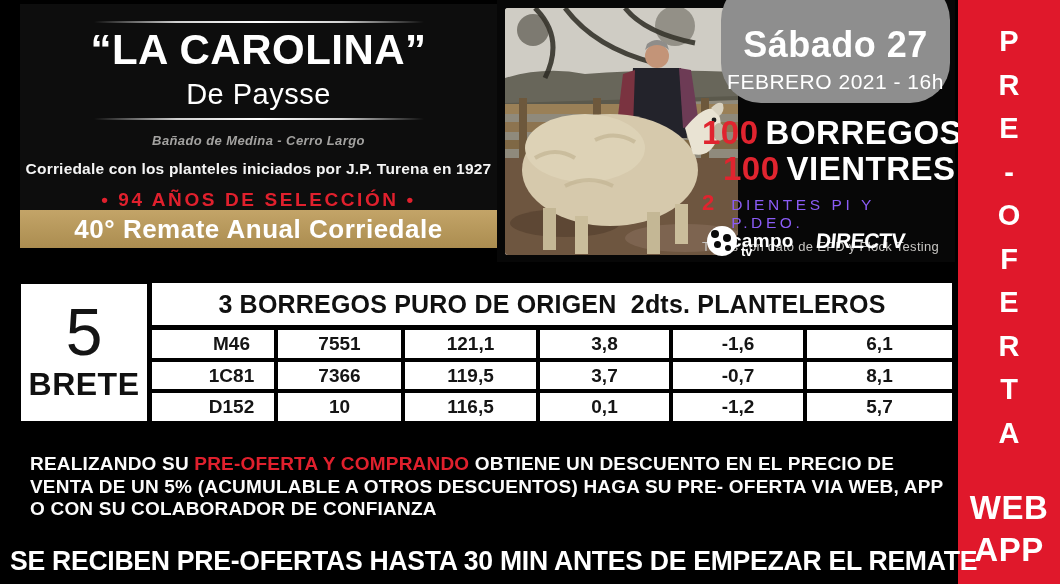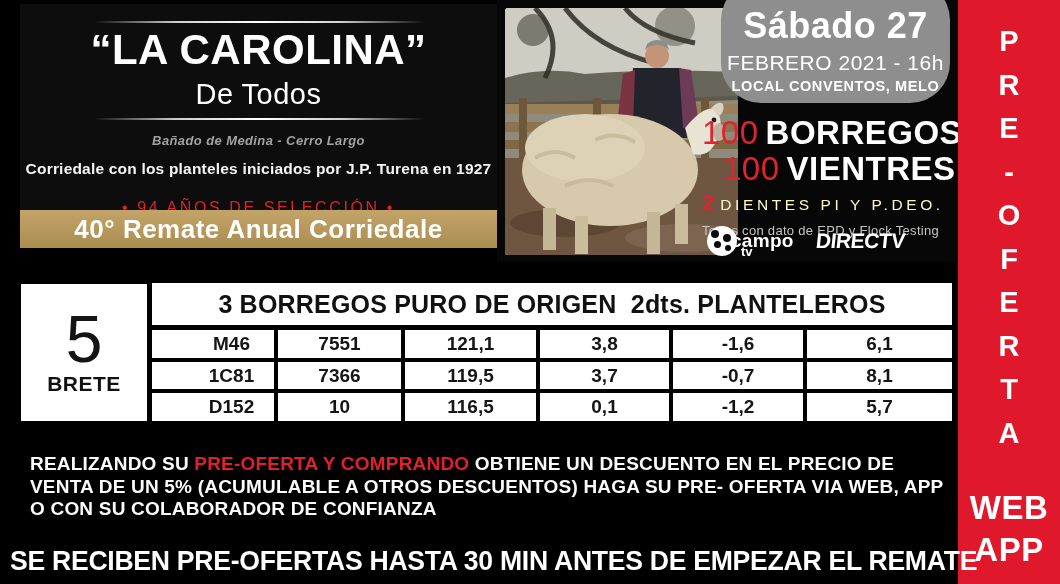--- a/index.html
+++ b/index.html
@@ -16,21 +16,21 @@
   }
   .shine { width:330px; height:2px;
     background:linear-gradient(90deg, rgba(255,255,255,0) 0%, #cfcfcf 25%, #ffffff 50%, #cfcfcf 75%, rgba(255,255,255,0) 100%);
   }
   .shine.s1 { margin-top:17px; }
   .shine.s2 { margin-top:9px; }
   .brand-title { margin-top:6px; color:#fff; font-size:42px; font-weight:700; letter-spacing:0.5px; line-height:1; }
   .brand-sub { margin-top:9px; color:#fff; font-size:29px; font-weight:400; letter-spacing:0.5px; line-height:1; }
   .brand-loc { margin-top:13px; color:#a3a2a0; font-size:13px; font-style:italic; font-weight:600; letter-spacing:0.4px; }
   .brand-heritage { margin-top:12px; color:#f4f4f4; font-size:15.5px; font-weight:700; letter-spacing:0.2px; }
-  .brand-selection { margin-top:21px; color:#e0202d; font-size:16px; font-weight:400; letter-spacing:2.6px; }
+  .brand-selection { margin-top:11px; color:#e0202d; font-size:19px; font-weight:700; letter-spacing:2.6px; }
   .brand-banner {
     position:absolute; left:0; bottom:0; width:100%; height:38px;
     background:linear-gradient(#c3a468, #ab8d50);
     display:flex; align-items:center; justify-content:center;
     color:#fff; font-size:26px; font-weight:600; letter-spacing:0.5px;
   }
   
   .event-panel { position:absolute; left:497px; top:0; width:458px; height:262px; background:#070707; }
   .photo {
     position:absolute; left:8px; top:8px; width:233px; height:247px;
@@ -41,26 +41,26 @@
     position:absolute; left:224px; top:-20px; width:229px; height:123px;
     background:#8e8e8e; border-radius:40px;
     display:flex; flex-direction:column; align-items:center; justify-content:flex-end;
     padding-bottom:9px; text-align:center;
   }
   .bubble .day   { color:#fff; font-size:36px; font-weight:600; line-height:1.05; letter-spacing:0.5px; }
   .bubble .date  { color:#fff; font-size:21px; font-weight:400; margin-top:6px; letter-spacing:0.5px; }
   .bubble .venue { color:#fff; font-size:14.5px; font-weight:700; margin-top:3px; letter-spacing:0.6px; }
   .counts { position:absolute; left:205px; top:116px; width:250px; color:#fff; }
   .counts .row { display:flex; align-items:baseline; line-height:1.02; }
-  .counts .qty { color:#e0242f; font-weight:400; font-size:33px; letter-spacing:0.5px; }
+  .counts .qty { color:#e0242f; font-weight:700; font-size:33px; letter-spacing:0.5px; }
   .counts .big { color:#fff; font-weight:800; font-size:33px; margin-left:7px; letter-spacing:0.5px; }
   .counts .row2 { margin-left:21px; margin-top:2px; }
   .teeth { margin-top:5px; display:flex; align-items:baseline; }
   .teeth .qty2 { color:#e0242f; font-weight:800; font-size:22px; }
-  .teeth .lbl { color:#fef9c3; font-size:15.5px; font-weight:500; letter-spacing:3.6px; margin-left:6px; }
+  .teeth .lbl { color:#8b5cf6; font-size:15.5px; font-weight:500; letter-spacing:3.6px; margin-left:17px; }
   .note { margin-top:7px; color:#c7c5c2; font-size:13px; font-weight:500; letter-spacing:0.3px; }
   .logos { position:absolute; left:210px; top:224px; width:245px; height:34px; display:flex; align-items:center; gap:22px; }
   .campo { position:relative; display:flex; align-items:center; }
   .campo .ball {
     width:30px; height:30px; border-radius:50%; background:#fff; position:relative; overflow:hidden; flex:0 0 auto;
   }
   .campo .ball i { position:absolute; background:#0a0a0a; border-radius:50%; }
   .campo .b1 { width:8px; height:8px; left:4px;  top:4px; }
   .campo .b2 { width:8px; height:8px; left:16px; top:8px; }
   .campo .b3 { width:7px; height:7px; left:7px;  top:15px; }
@@ -77,21 +77,21 @@
     color:#fff; font-size:33px; font-weight:700; letter-spacing:0.5px;
   }
   .sidebar .web { top:489px; }
   .sidebar .app { top:531px; }
   
   .brete-box {
     position:absolute; left:21px; top:284px; width:126px; height:137px; background:#fff;
     display:flex; flex-direction:column; align-items:center; justify-content:center;
   }
   .brete-box .num { color:#141414; font-size:66px; font-weight:400; line-height:0.92; }
-  .brete-box .lbl { color:#111; font-size:21px; font-weight:700; letter-spacing:0.5px; margin-top:3px; }
+  .brete-box .lbl { color:#111; font-size:32px; font-weight:700; letter-spacing:0.5px; margin-top:3px; }
   .lot-table { position:absolute; left:152px; top:283px; width:800px; height:138px; display:flex; flex-direction:column; }
   .lot-header {
     height:42px; background:#fff; display:flex; align-items:center; justify-content:center;
     color:#111; font-size:25px; font-weight:700; letter-spacing:0.2px; white-space:pre;
   }
   .lot-rows { margin-top:5px; display:flex; flex-direction:column; gap:4px; flex:1; }
   .lot-row { display:grid; grid-template-columns:122px 123px 131px 129px 130px 1fr; gap:4px; flex:1; }
   .lot-cell {
     background:#fff; display:flex; align-items:center; justify-content:center;
     color:#151515; font-size:19px; font-weight:600;
@@ -108,21 +108,21 @@
     color:#fff; font-size:28px; font-weight:700; letter-spacing:-0.3px;
     transform:scaleX(0.95); transform-origin:left center; white-space:nowrap;
   }
 </style>
 </head>
 <body>
 
 <div class="brand-panel">
   <div class="shine s1"></div>
   <div class="brand-title">“LA CAROLINA”</div>
-  <div class="brand-sub">De Todos</div>
+  <div class="brand-sub">De Paysse</div>
   <div class="shine s2"></div>
   <div class="brand-loc">Bañado de Medina - Cerro Largo</div>
   <div class="brand-heritage">Corriedale con los planteles iniciados por J.P. Turena en 1927</div>
   <div class="brand-selection">• 94 AÑOS DE SELECCIÓN •</div>
   <div class="brand-banner">40° Remate Anual Corriedale</div>
 </div>
 
 <div class="event-panel">
   <div class="photo">
     <svg viewBox="0 0 233 247" preserveAspectRatio="none">
@@ -155,21 +155,20 @@
       <rect x="38" y="200" width="13" height="42" fill="#c4b795"></rect>
       <rect x="70" y="208" width="13" height="38" fill="#cabd9b"></rect>
       <rect x="142" y="204" width="13" height="42" fill="#c4b795"></rect>
       <rect x="170" y="196" width="13" height="40" fill="#cabd9b"></rect>
       <path d="M30,150 Q50,138 70,150 M90,132 Q110,122 130,134 M60,178 Q84,166 108,178" stroke="#c2b493" stroke-width="4" fill="none" opacity="0.7"></path>
     </svg>
   </div>
   <div class="bubble">
     <div class="day">Sábado 27</div>
     <div class="date">FEBRERO 2021 - 16h</div>
-    <div class="venue">LOCAL CONVENTOS, MELO</div>
   </div>
   <div class="counts">
     <div class="row">
       <span class="qty">100</span>
       <span class="big">BORREGOS</span>
     </div>
     <div class="row row2">
       <span class="qty">100</span>
       <span class="big">VIENTRES</span>
     </div>

